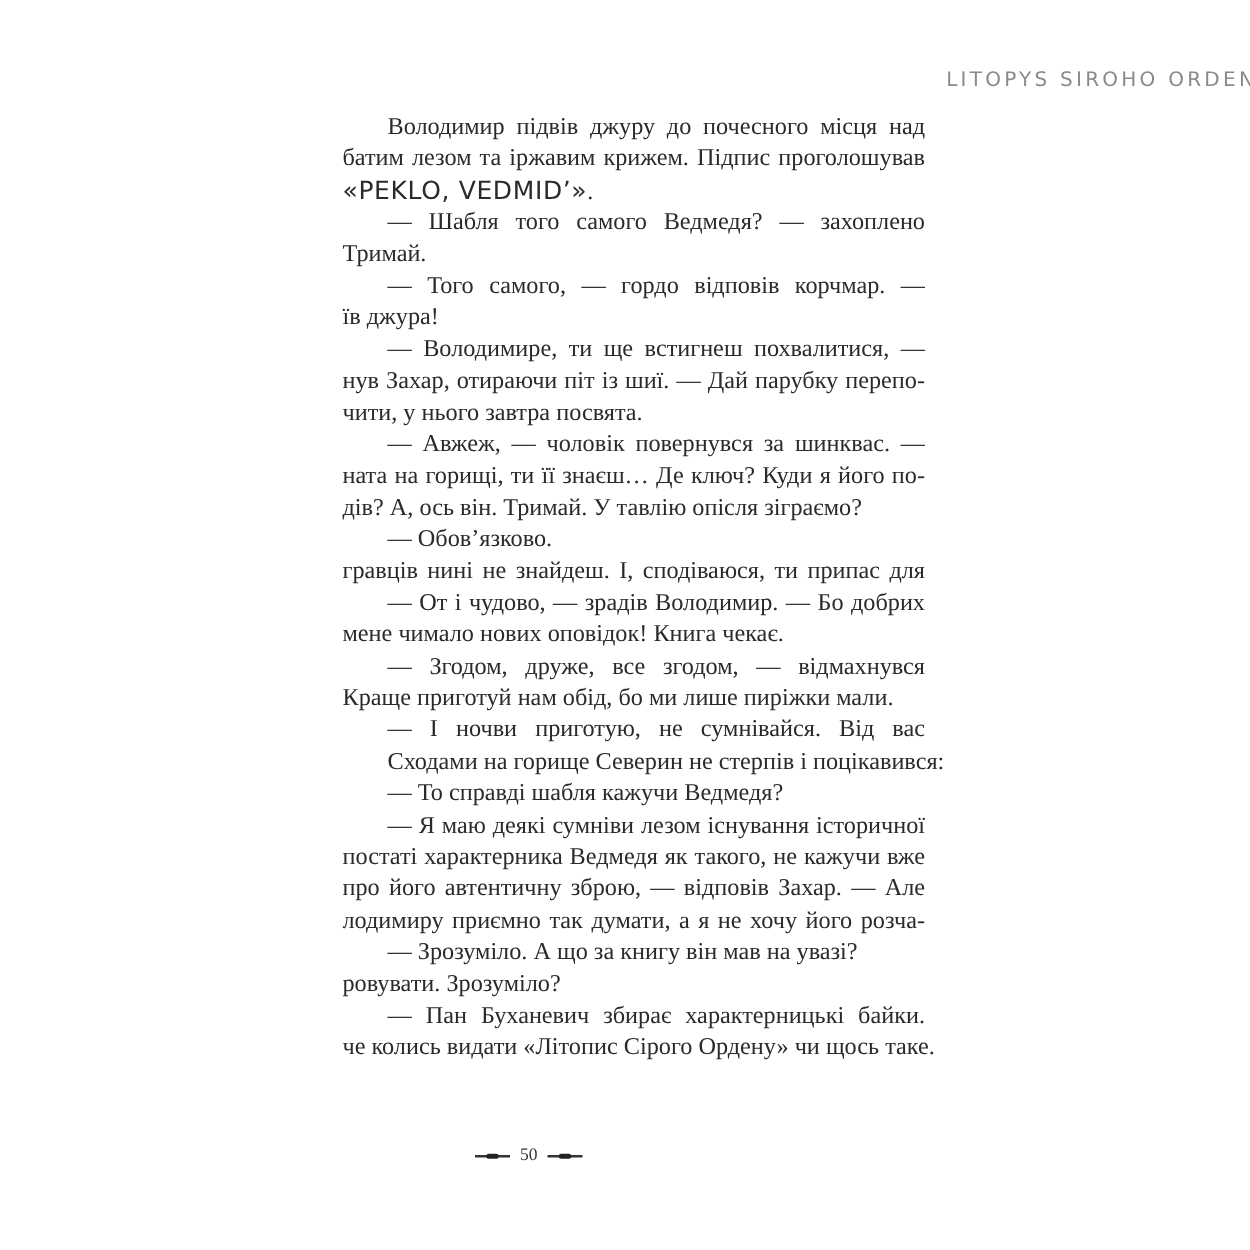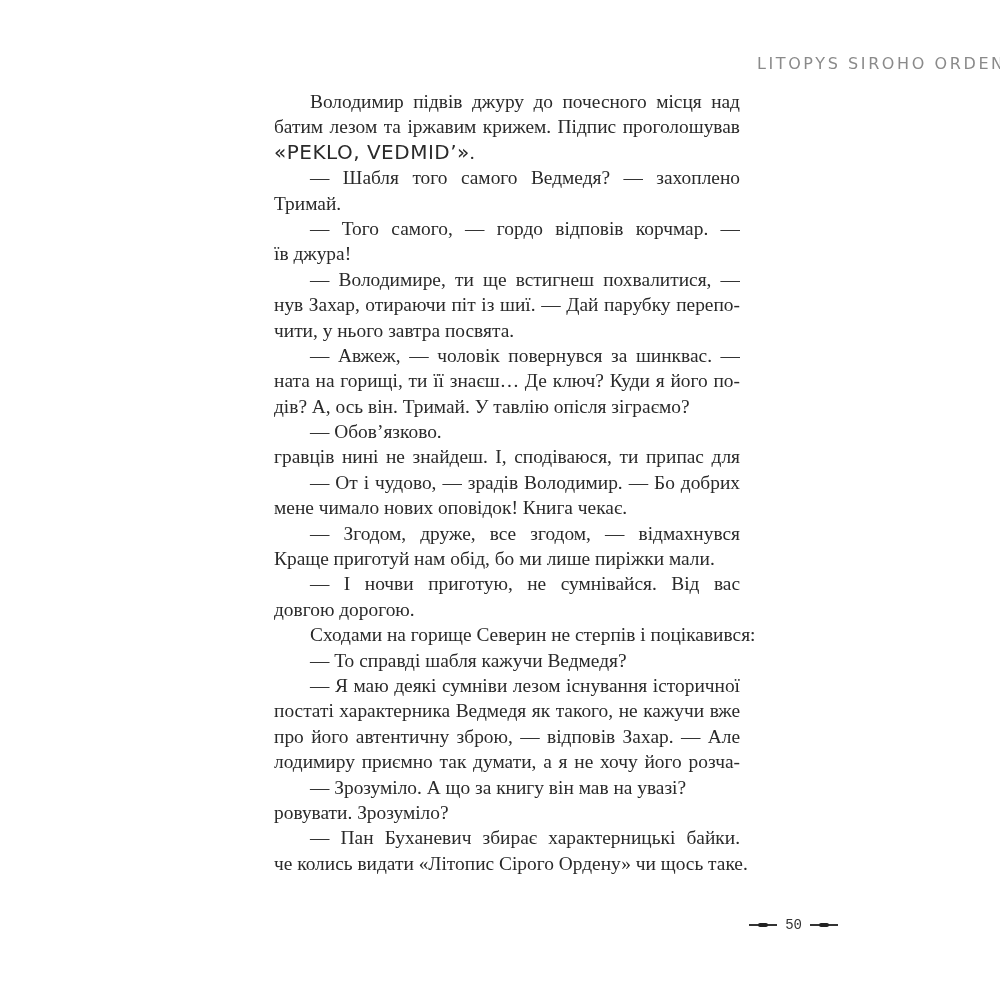--- a/index.html
+++ b/index.html
@@ -13,22 +13,22 @@
   .page-text {
     position:absolute; top:89px; left:274px; width:466px;
     font-family:"Liberation Serif", serif; font-size:19.4px; line-height:25.4px;
     color:#2a2a2a;
   }
   .line { white-space:nowrap; display:block; height:25.4px; }
   .line.justify { text-align:justify; text-align-last:justify; white-space:normal; overflow:hidden; }
   .indent { padding-left:36px; }
   .sign { font-family:"DejaVu Sans", sans-serif; font-size:20px; letter-spacing:0.5px; }
   .footer {
-    position:absolute; top:917px; left:0; width:846px; text-align:right;
-    font-family:Liberation Mono, monospace; font-size:14px; color:#333;
+    position:absolute; top:917px; left:0; width:846px; text-align:center;
+    font-family:Liberation Serif, serif; font-size:14px; color:#333;
   }
   .footer .dash {
     display:inline-block; width:28px; height:2px; background:#333; vertical-align:middle;
     margin:0 8px; position:relative;
   }
   .footer .dash::before {
     content:""; position:absolute; left:9px; top:-1px; width:10px; height:4px; background:#222; border-radius:2px;
   }
 </style>
 </head>
@@ -50,21 +50,20 @@
     <span class="line indent justify">— Авжеж, — чоловік повернувся за шинквас. — Кім-</span>
     <span class="line justify">ната на горищі, ти її знаєш… Де ключ? Куди я його по-</span>
     <span class="line">дів? А, ось він. Тримай. У тавлію опісля зіграємо?</span>
     <span class="line indent">— Обов’язково.</span>
     <span class="line justify">гравців нині не знайдеш. І, сподіваюся, ти припас для</span>
     <span class="line indent justify">— От і чудово, — зрадів Володимир. — Бо добрих</span>
     <span class="line">мене чимало нових оповідок! Книга чекає.</span>
     <span class="line indent justify">— Згодом, друже, все згодом, — відмахнувся Захар. —</span>
     <span class="line">Краще приготуй нам обід, бо ми лише пиріжки мали.</span>
     <span class="line indent justify">— І ночви приготую, не сумнівайся. Від вас відгонить</span>
-    <span class="line">довгою дорогою.</span>
     <span class="line indent">Сходами на горище Северин не стерпів і поцікавився:</span>
     <span class="line indent">— То справді шабля кажучи Ведмедя?</span>
     <span class="line indent justify">— Я маю деякі сумніви лезом існування історичної</span>
     <span class="line justify">постаті характерника Ведмедя як такого, не кажучи вже</span>
     <span class="line justify">про його автентичну зброю, — відповів Захар. — Але Во-</span>
     <span class="line justify">лодимиру приємно так думати, а я не хочу його розча-</span>
     <span class="line indent">— Зрозуміло. А що за книгу він мав на увазі?</span>
     <span class="line">ровувати. Зрозуміло?</span>
     <span class="line indent justify">— Пан Буханевич збирає характерницькі байки. Хо-</span>
     <span class="line">че колись видати «Літопис Сірого Ордену» чи щось таке.</span>

